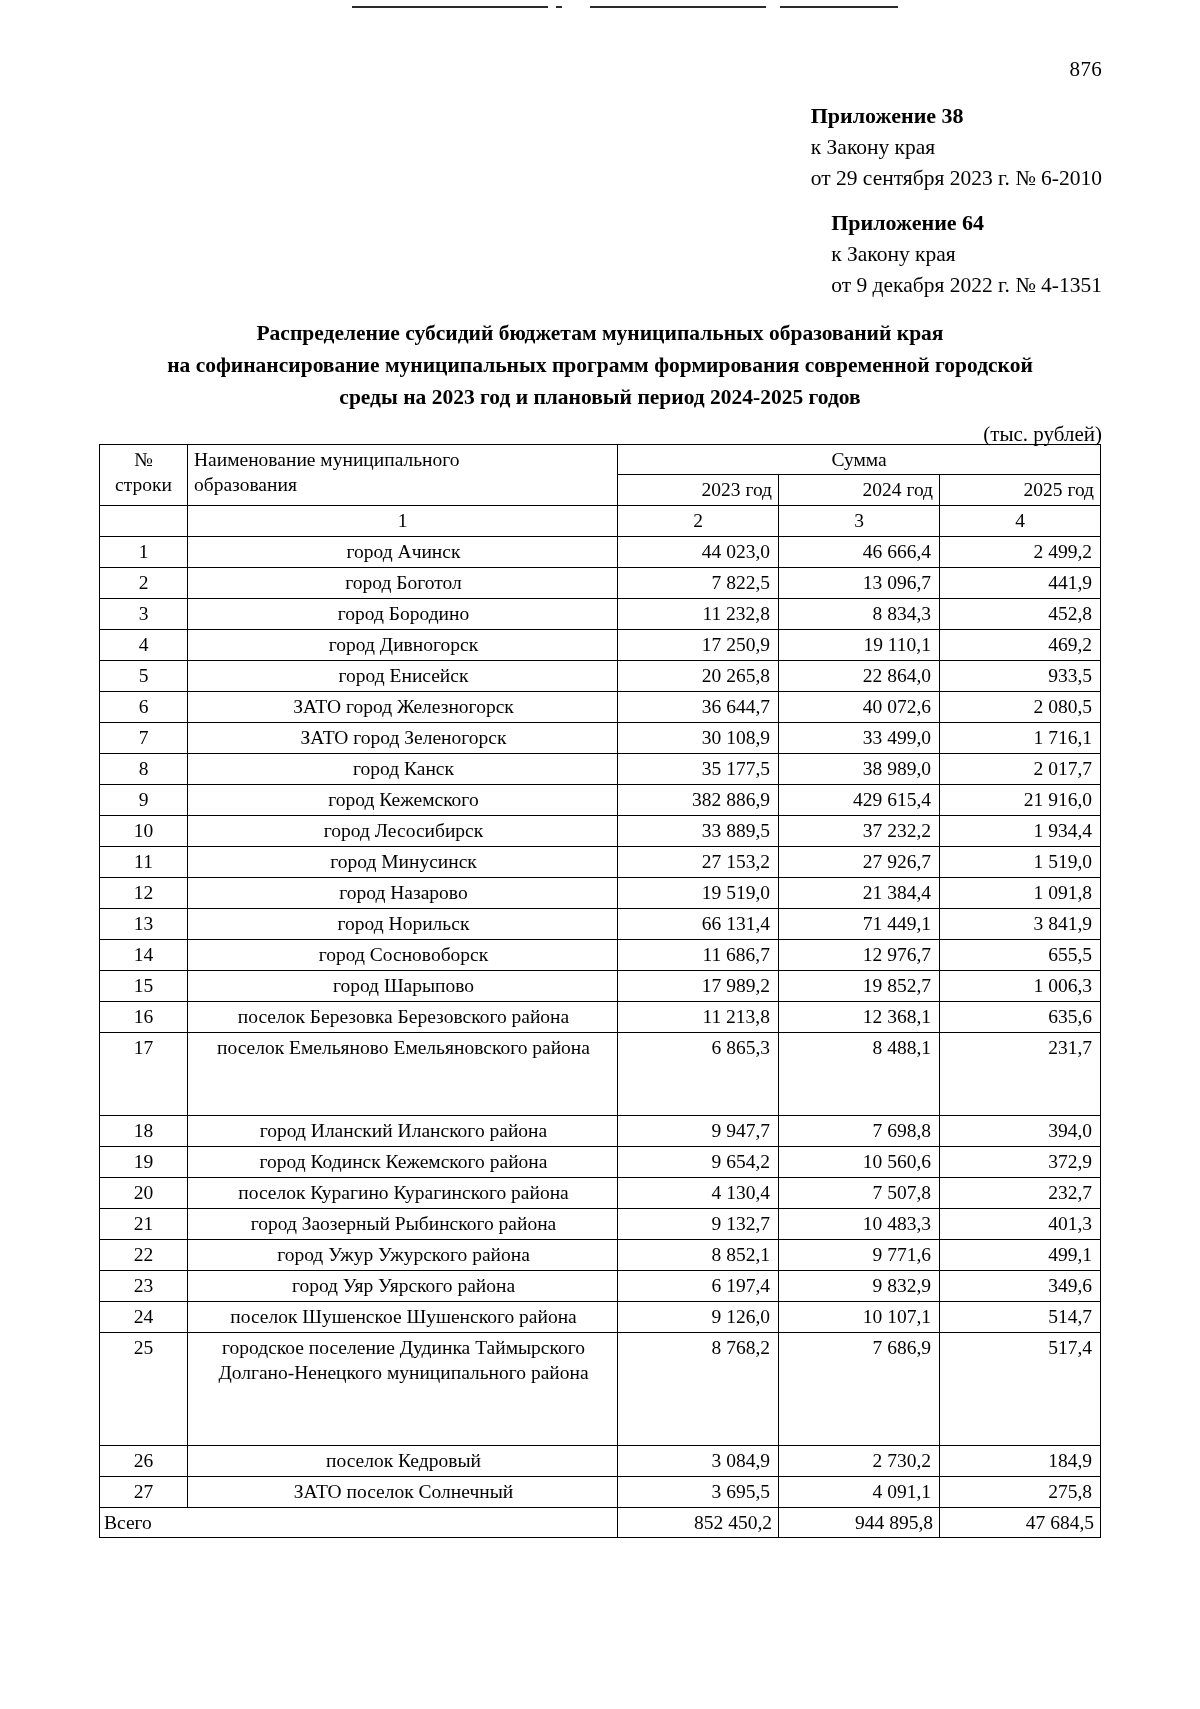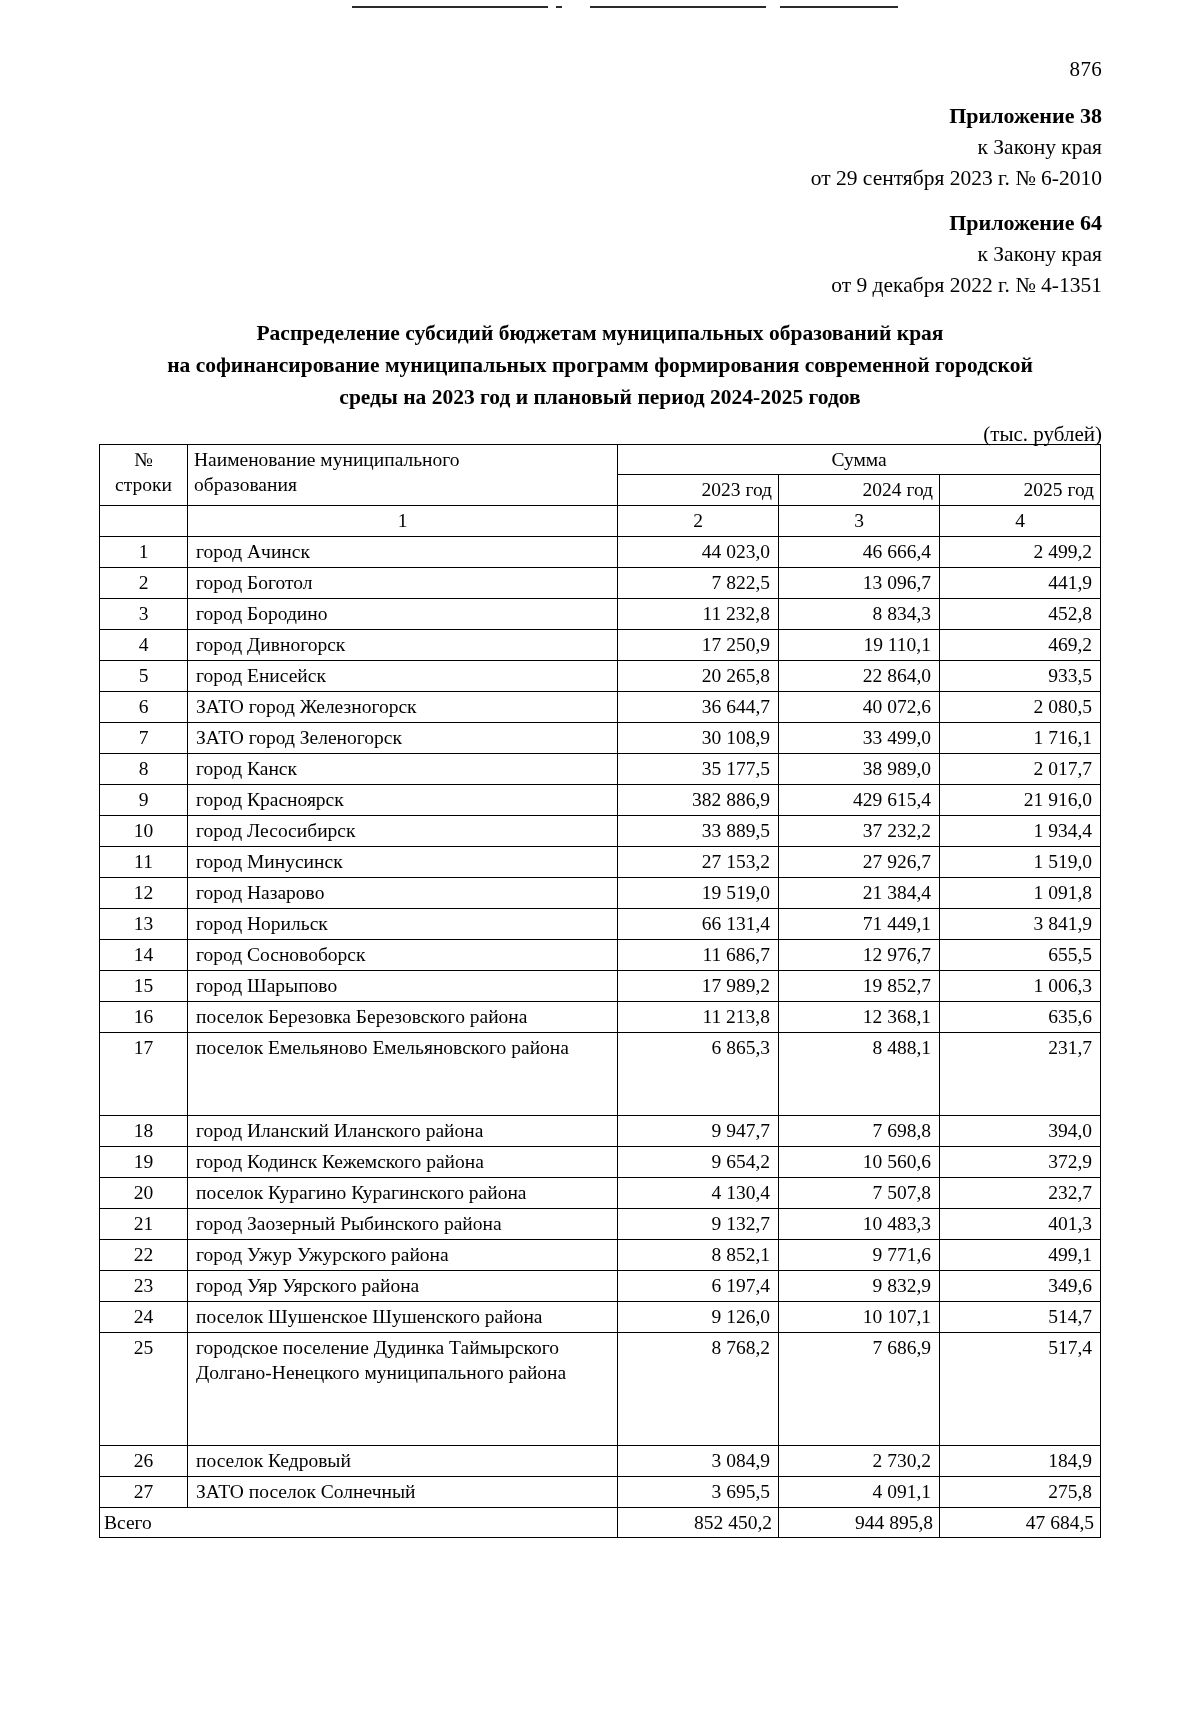--- a/index.html
+++ b/index.html
@@ -49,21 +49,20 @@
     position: absolute;
     top: 57px;
     right: 98px;
     font-size: 21px;
     letter-spacing: 0.3px;
   }
 
   .appendix-block {
     position: absolute;
     right: 98px;
-    text-align: right;
     line-height: 1.42;
     font-size: 21.5px;
   }
   .appendix-1 { top: 100px; }
   .appendix-2 { top: 207px; margin-left: 48px; }
   .appendix-title {
     font-weight: bold;
     font-size: 22px;
     margin-bottom: 1px;
   }
@@ -109,21 +108,21 @@
   .c-y     { width: 161px; text-align: right; }
 
   thead td, thead th { text-align: center; vertical-align: middle; }
   .hdr-cell { height: 30px; }
   .hdr-sum  { }
   .colnum-row td { text-align: center; height: 26px; }
   .colnum-row td.c-name { text-align: center; }
 
   tbody td { height: 26px; }
   tbody td.c-num  { text-align: center; }
-  tbody td.c-name { text-align: left; padding-left: 8px; }
+  tbody td.c-name { text-align: center; padding-left: 8px; }
   tbody td.c-y    { text-align: right; padding-right: 8px; }
 
   tr.tall td { height: 78px; }
   tr.taller td { height: 108px; }
 
   .total-row td.total-label {
     text-align: left;
     padding-left: 4px;
   }
 </style>
@@ -246,21 +245,21 @@
         </tr>
         <tr>
           <td class="c-num">8</td>
           <td class="c-name">город Канск</td>
           <td class="c-y">35 177,5</td>
           <td class="c-y">38 989,0</td>
           <td class="c-y">2 017,7</td>
         </tr>
         <tr>
           <td class="c-num">9</td>
-          <td class="c-name">город Красноярск</td>
+          <td class="c-name">город Кежемского</td>
           <td class="c-y">382 886,9</td>
           <td class="c-y">429 615,4</td>
           <td class="c-y">21 916,0</td>
         </tr>
         <tr>
           <td class="c-num">10</td>
           <td class="c-name">город Лесосибирск</td>
           <td class="c-y">33 889,5</td>
           <td class="c-y">37 232,2</td>
           <td class="c-y">1 934,4</td>

